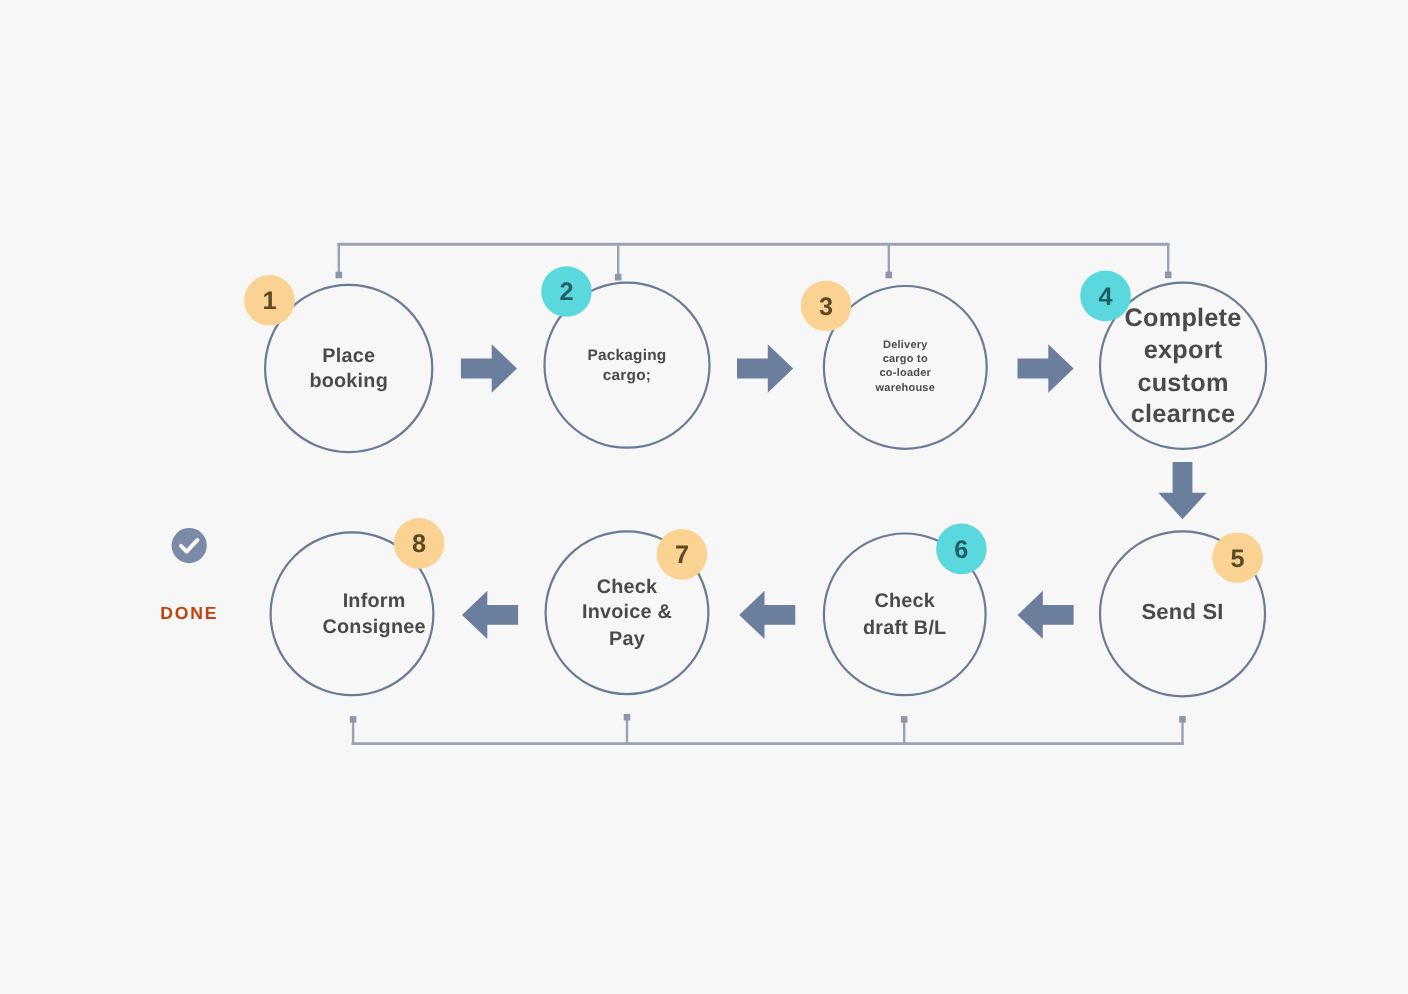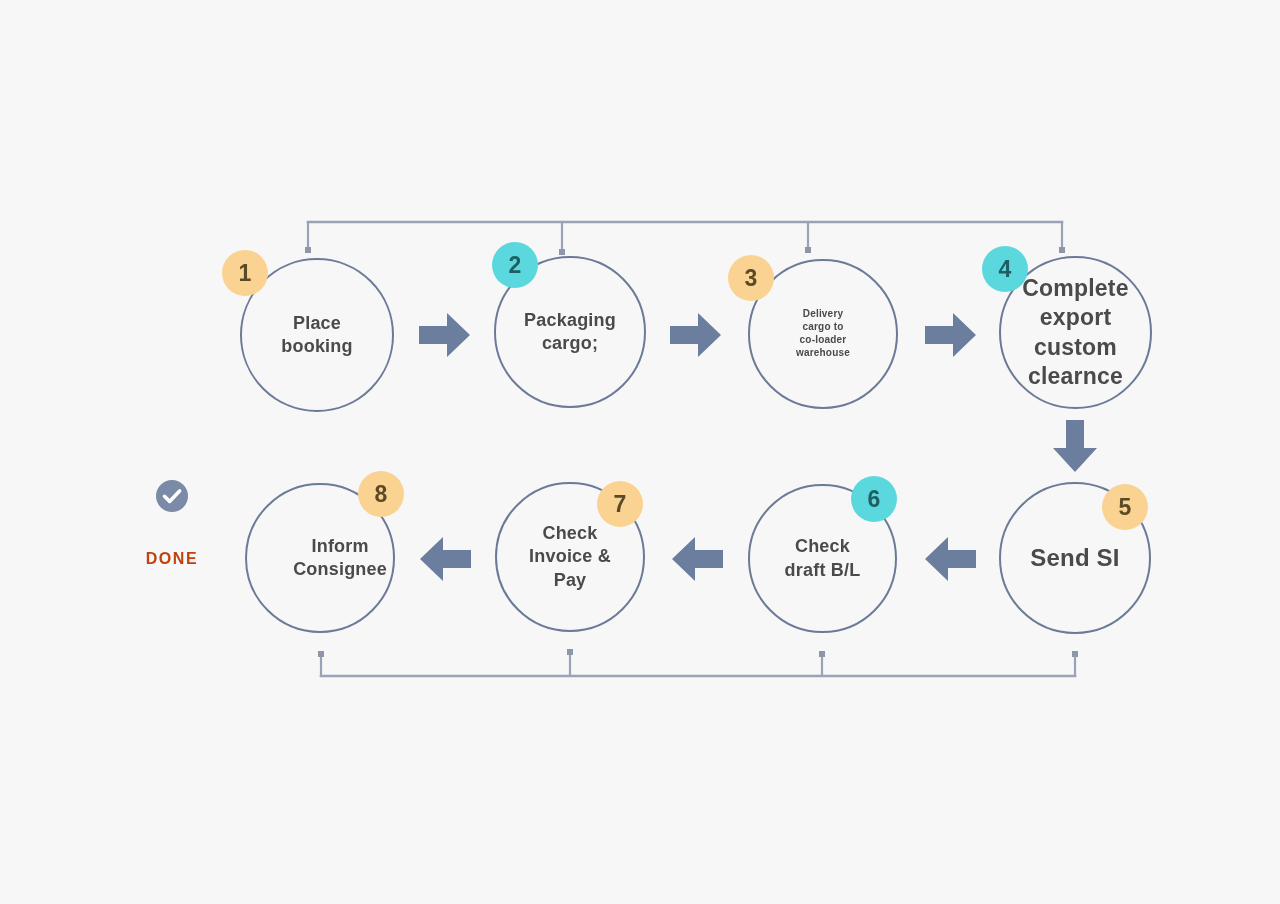--- a/index.html
+++ b/index.html
@@ -170,42 +170,42 @@
 
   <div class="node" style="left:240px; top:258px; width:154px; height:154px;">
     <div class="node-circle" style="width:154px; height:154px;align-items:center;">
       <div class="node-label" style="font-size:18px;">Place<br>booking</div>
     </div>
     <div class="badge amber" style="left:-18px; top:-8px;">1</div>
   </div>
 
   <div class="node" style="left:494px; top:256px; width:152px; height:152px;">
     <div class="node-circle" style="width:152px; height:152px;">
-      <div class="node-label" style="font-size:18px;">Packaging<br>cargo;</div>
+      <div class="node-label" style="font-size:14px;">Packaging<br>cargo;</div>
     </div>
     <div class="badge teal" style="left:-2px; top:-14px;">2</div>
   </div>
 
   <div class="node" style="left:748px; top:259px; width:150px; height:150px;">
     <div class="node-circle" style="width:150px; height:150px;">
       <div class="node-label" style="font-size:10px;">Delivery<br>cargo to<br>co-loader<br>warehouse</div>
     </div>
     <div class="badge amber" style="left:-20px; top:-4px;">3</div>
   </div>
 
   <div class="node" style="left:999px; top:256px; width:153px; height:153px;">
     <div class="node-circle" style="width:153px; height:153px;">
       <div class="node-label" style="font-size:23px;">Complete<br>export<br>custom<br>clearnce</div>
     </div>
     <div class="badge teal" style="left:-17px; top:-10px;">4</div>
   </div>
 
   <div class="node" style="left:999px; top:482px; width:152px; height:152px;">
     <div class="node-circle" style="width:152px; height:152px;">
-      <div class="node-label" style="font-size:24px;">Send SI</div>
+      <div class="node-label" style="font-size:20px;">Send SI</div>
     </div>
     <div class="badge amber" style="left:103px; top:2px;">5</div>
   </div>
 
   <div class="node" style="left:748px; top:484px; width:149px; height:149px;">
     <div class="node-circle" style="width:149px; height:149px;">
       <div class="node-label" style="font-size:18px;">Check<br>draft B/L</div>
     </div>
     <div class="badge teal" style="left:103px; top:-8px;">6</div>
   </div>

